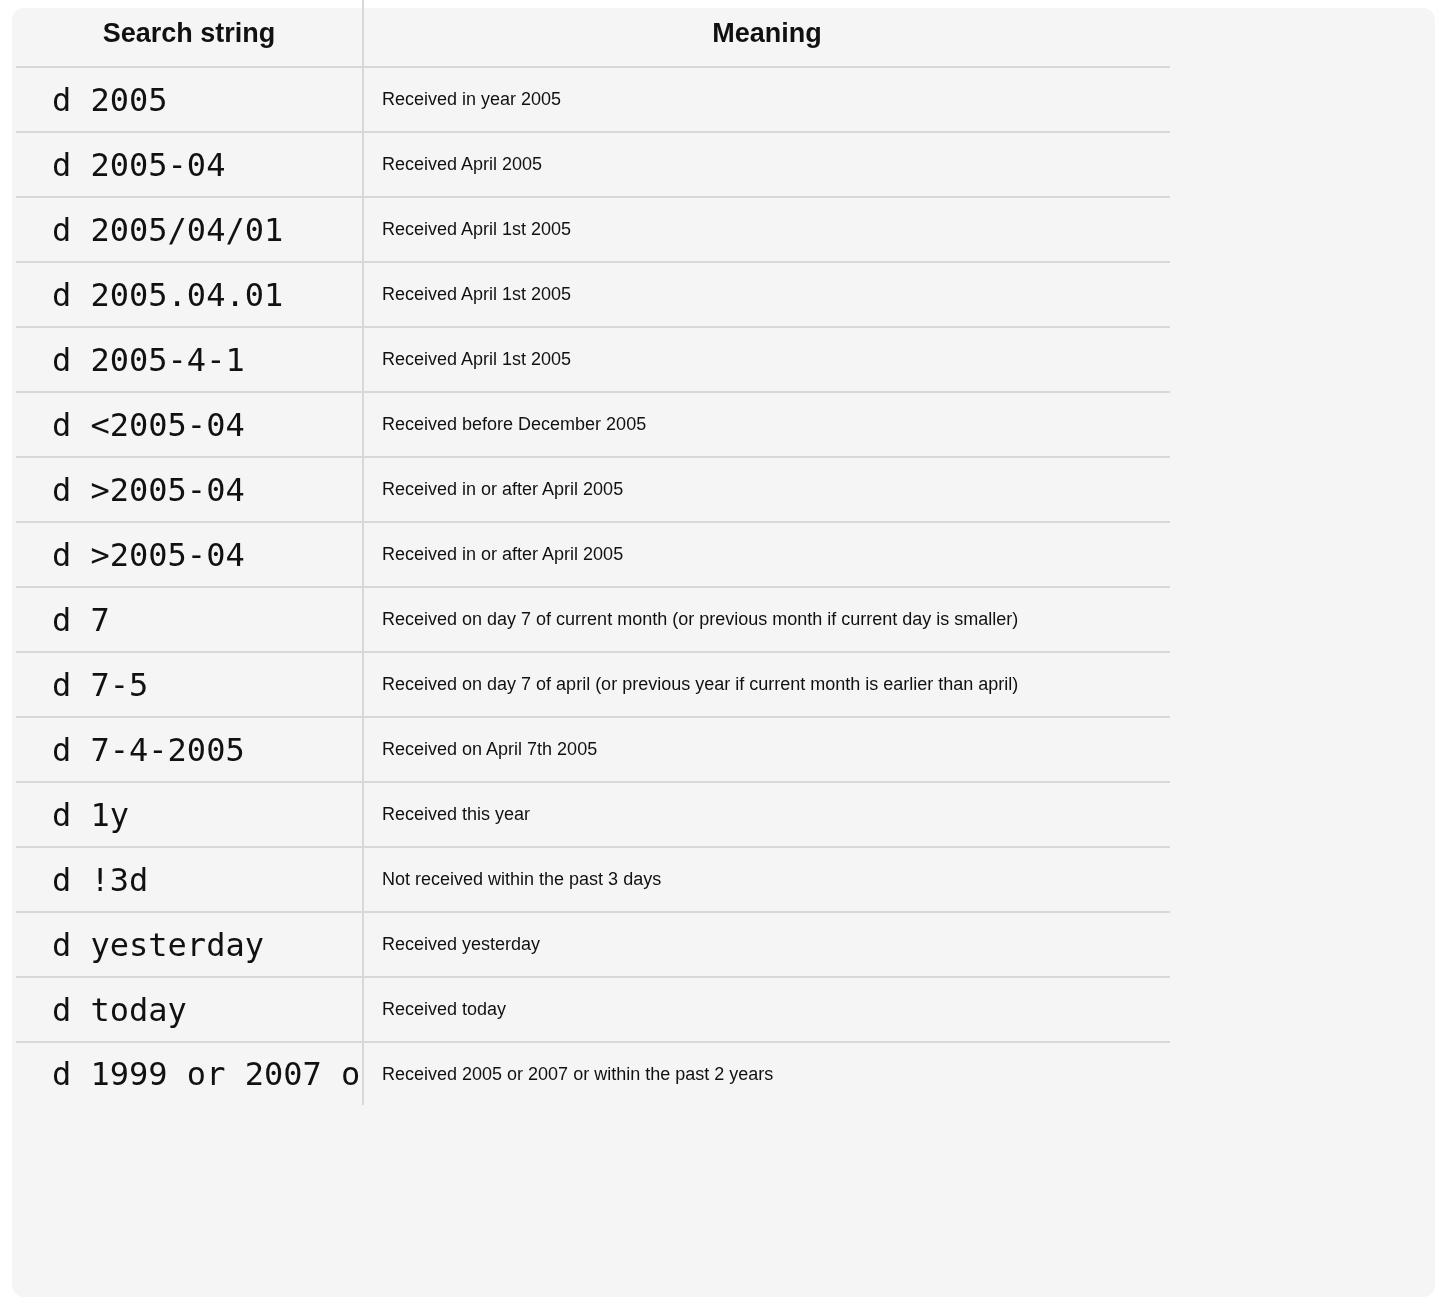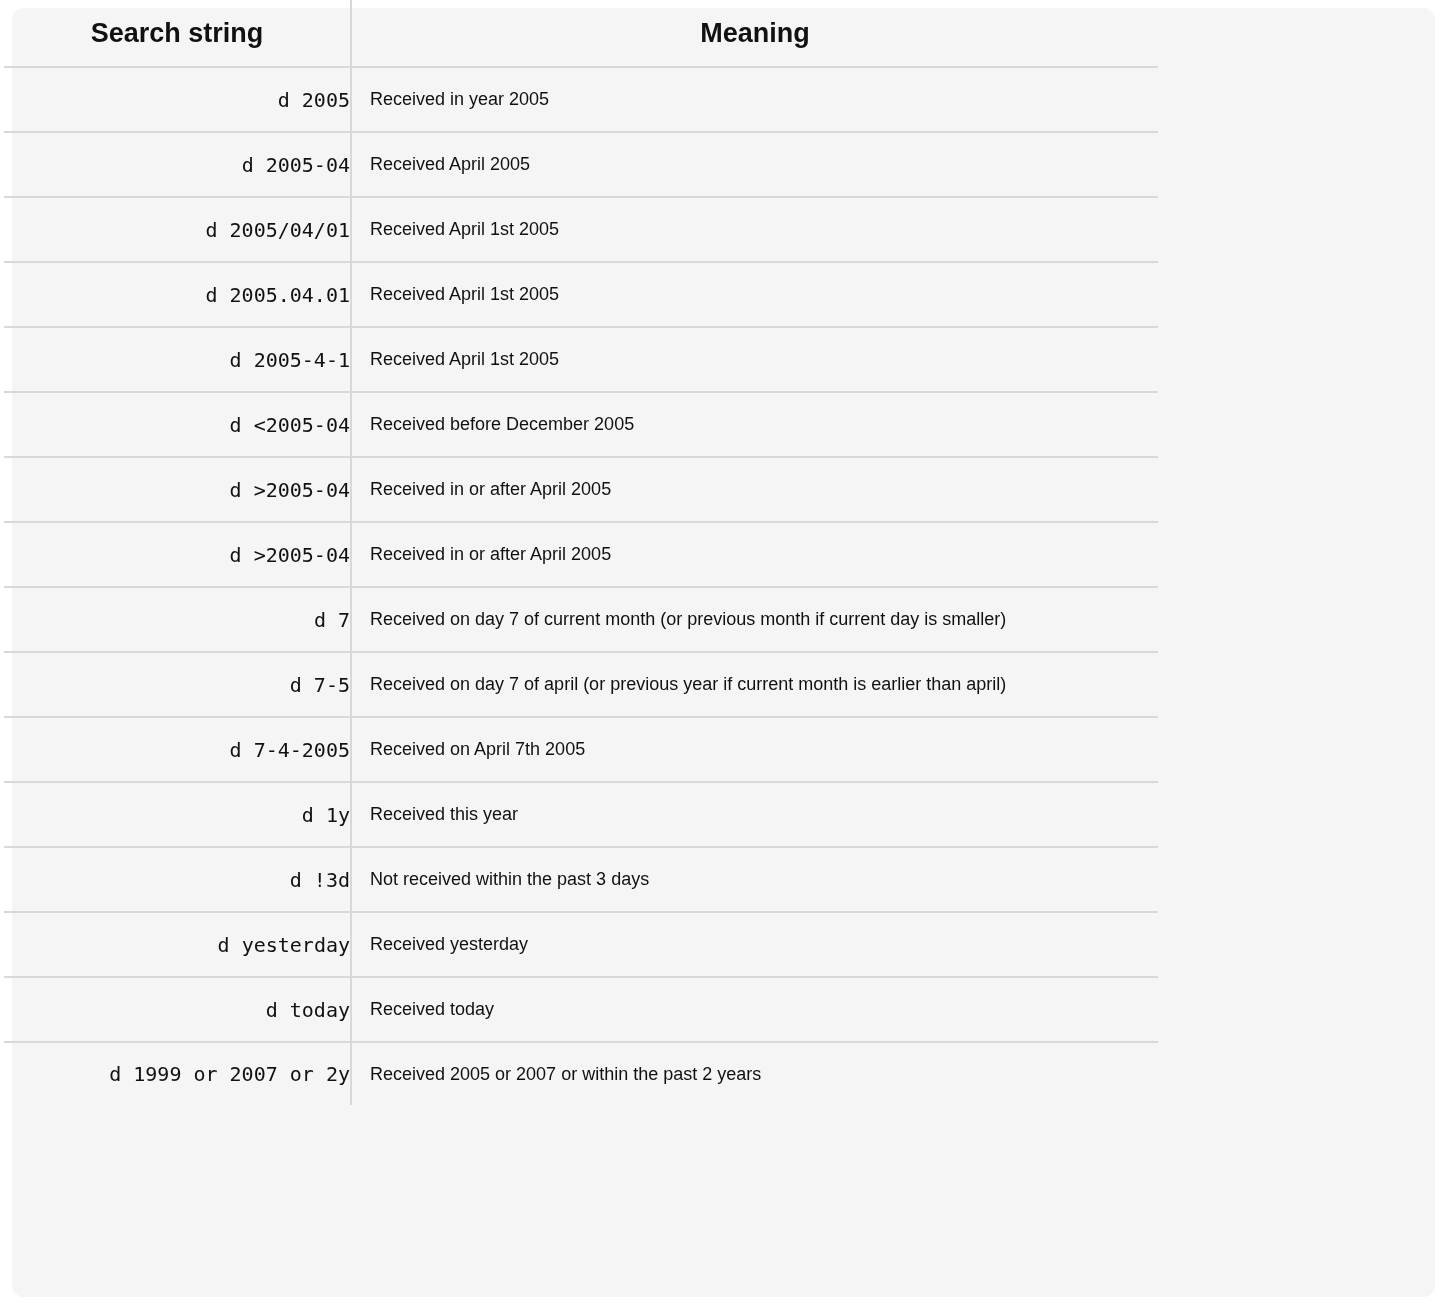--- a/index.html
+++ b/index.html
@@ -20,21 +20,21 @@
     left: 12px;
     top: 8px;
     width: 1423px;
     height: 1289px;
     background: #f5f5f6;
     border-radius: 12px;
     z-index: 0;
   }
   table.syntax-table {
     position: absolute;
-    left: 4px;
+    left: 16px;
     top: 0;
     width: 1154px;
     border-collapse: collapse;
     table-layout: fixed;
     z-index: 1;
   }
   col.col-search { width: 347px; }
   th, td {
     border-bottom: 2px solid #d8d8d8;
     vertical-align: middle;
@@ -54,24 +54,23 @@
   td {
     height: 65px;
     padding: 0;
   }
   tr:last-child td {
     border-bottom: none;
     height: 63px;
   }
   td.cell-search {
     font-family: "DejaVu Sans Mono", monospace;
-    font-size: 20px;
+    font-size: 32px;
     padding-left: 36px;
     white-space: pre;
-    text-align: right;
   }
   td.cell-meaning {
     font-size: 18px;
     padding-left: 18px;
     white-space: nowrap;
   }
 </style>
 </head>
 <body>
 

